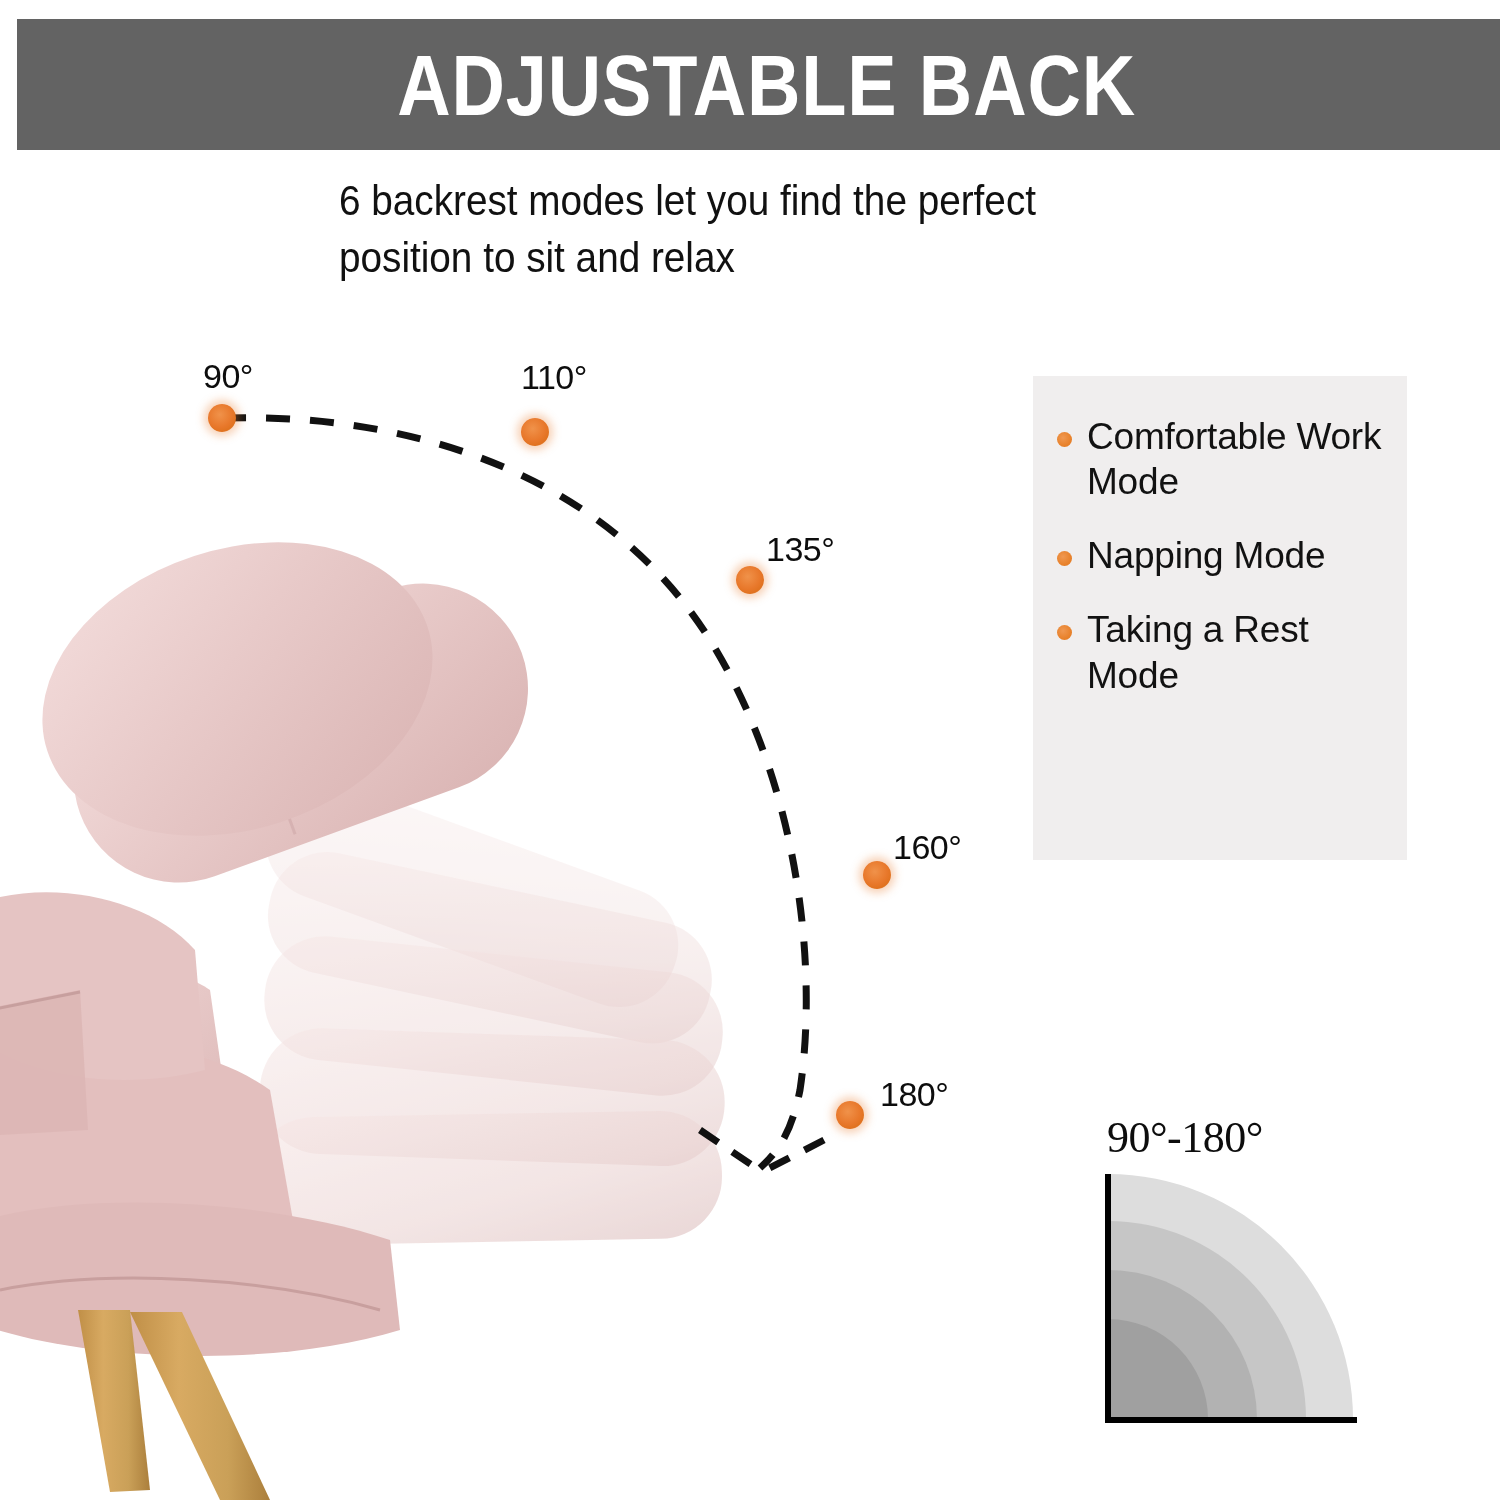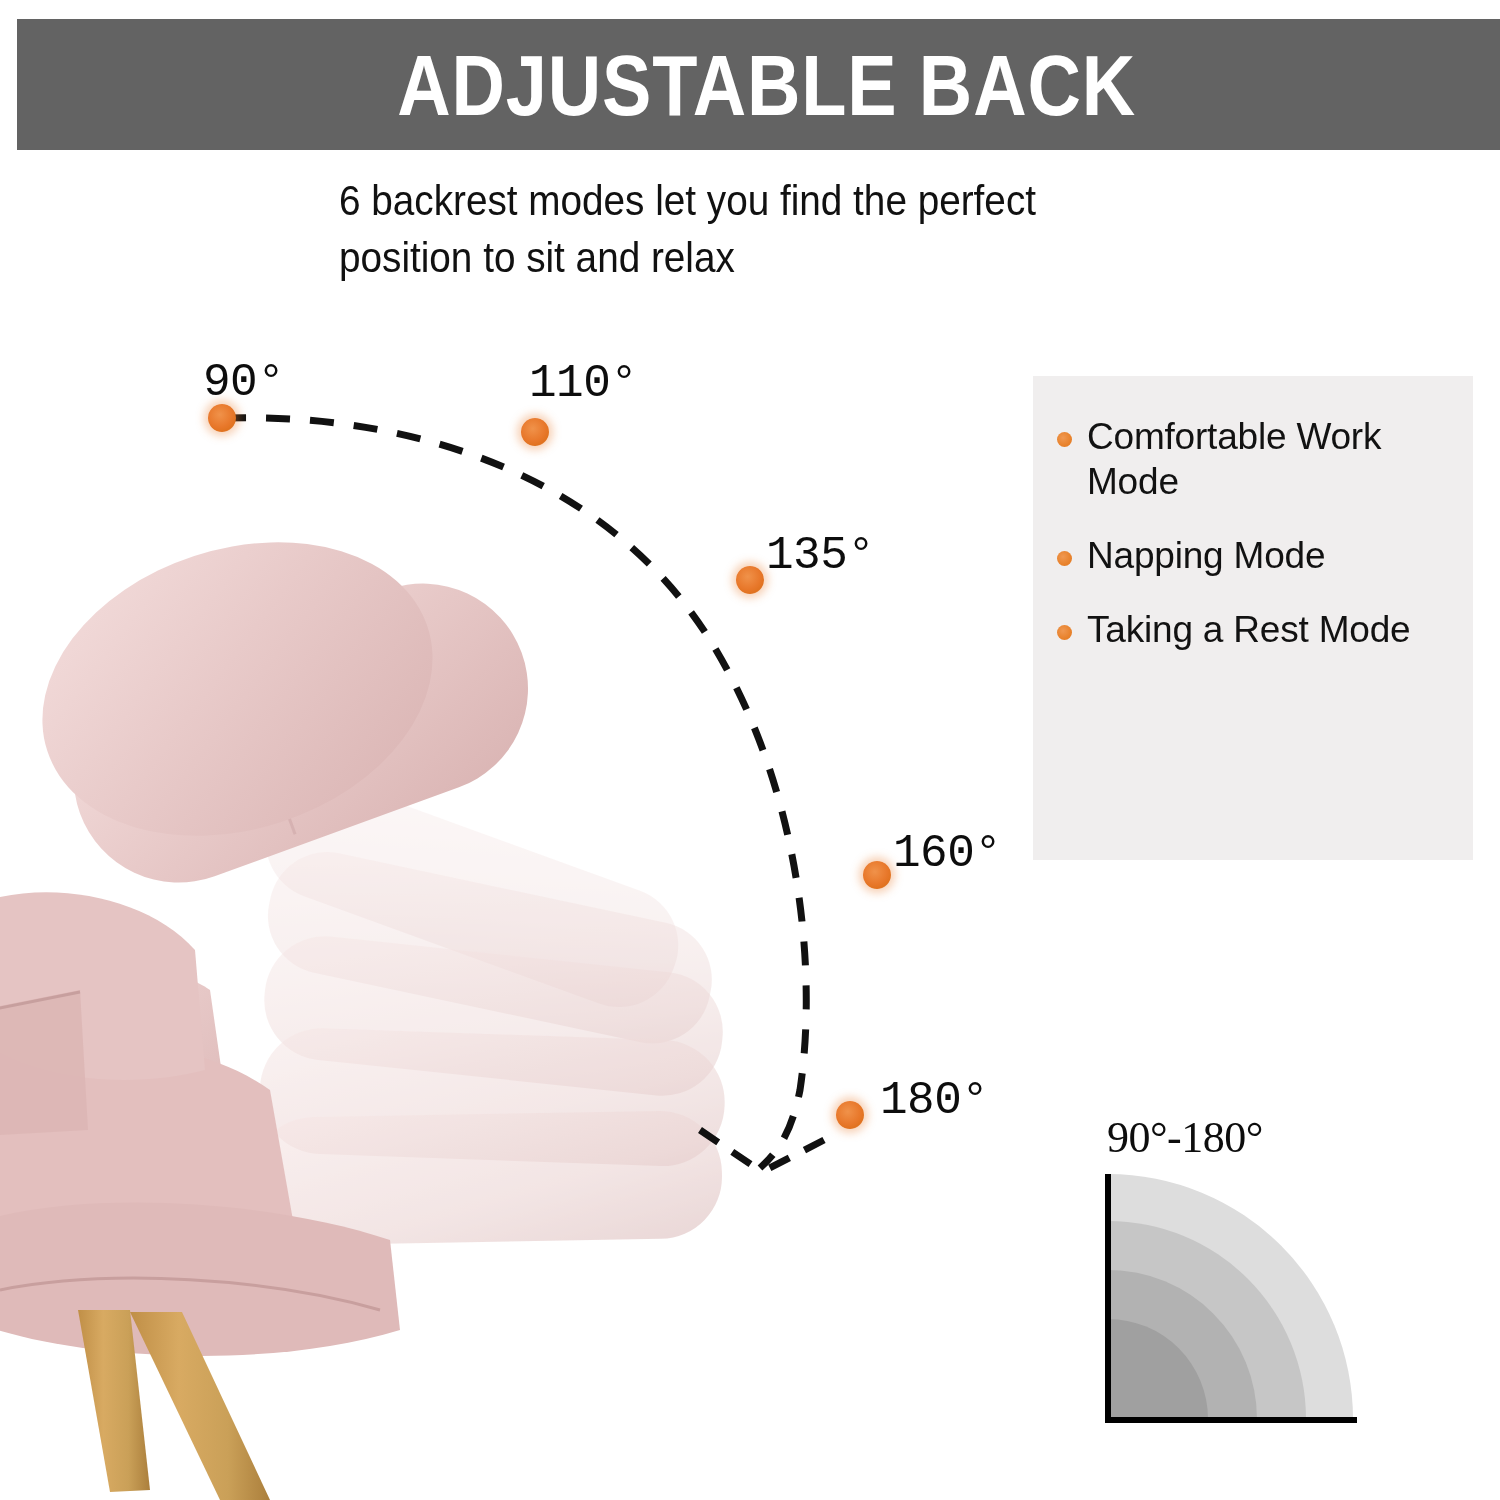--- a/index.html
+++ b/index.html
@@ -46,46 +46,46 @@
     position:absolute;left:-30px;top:430px;width:820px;height:1070px;
   }
   .chair-stage svg{display:block;}
 
   
   .arc-layer{position:absolute;left:0;top:330px;width:1000px;height:900px;}
   .arc-layer svg{display:block;overflow:visible;}
 
   .angle-label{
     position:absolute;
-    font-size:46px;
+    font-size:34px;
     color:#0d0d0d;
-    font-family:Liberation Mono, monospace;
+    font-family:Liberation Sans, sans-serif;
     white-space:nowrap;
     letter-spacing:-0.5px;
   }
   .lbl-90 {left:203px;  top:357px;}
-  .lbl-110{left:521px;  top:358px;margin-left:8px;}
+  .lbl-110{left:521px;  top:358px;}
   .lbl-135{left:766px;  top:530px;}
   .lbl-160{left:893px;  top:828px;}
   .lbl-180{left:880px;  top:1075px;}
 
   .dot{
     position:absolute;width:28px;height:28px;border-radius:50%;
     background:radial-gradient(circle at 42% 38%, #f0924a 0%, #e8782b 52%, #e0721f 72%, rgba(232,122,45,0.35) 86%, rgba(232,122,45,0) 100%);
     box-shadow:0 0 9px 4px rgba(232,122,45,0.35);
   }
   .dot-90 {left:208px;  top:404px;}
   .dot-110{left:521px;  top:418px;}
   .dot-135{left:736px;  top:566px;}
   .dot-160{left:863px;  top:861px;}
   .dot-180{left:836px;  top:1101px;}
 
   
   .features{
-    position:absolute;left:1033px;top:376px;width:440px;height:484px;
+    position:absolute;left:1033px;top:376px;width:374px;height:484px;
     background:#f0eeee;
     box-sizing:border-box;
     padding:38px 0 0 0;
   }
   .feat-item{
     display:flex;align-items:flex-start;
     margin:0 0 0 24px;
     padding:0;
   }
   .feat-item + .feat-item{margin-top:29px;}

